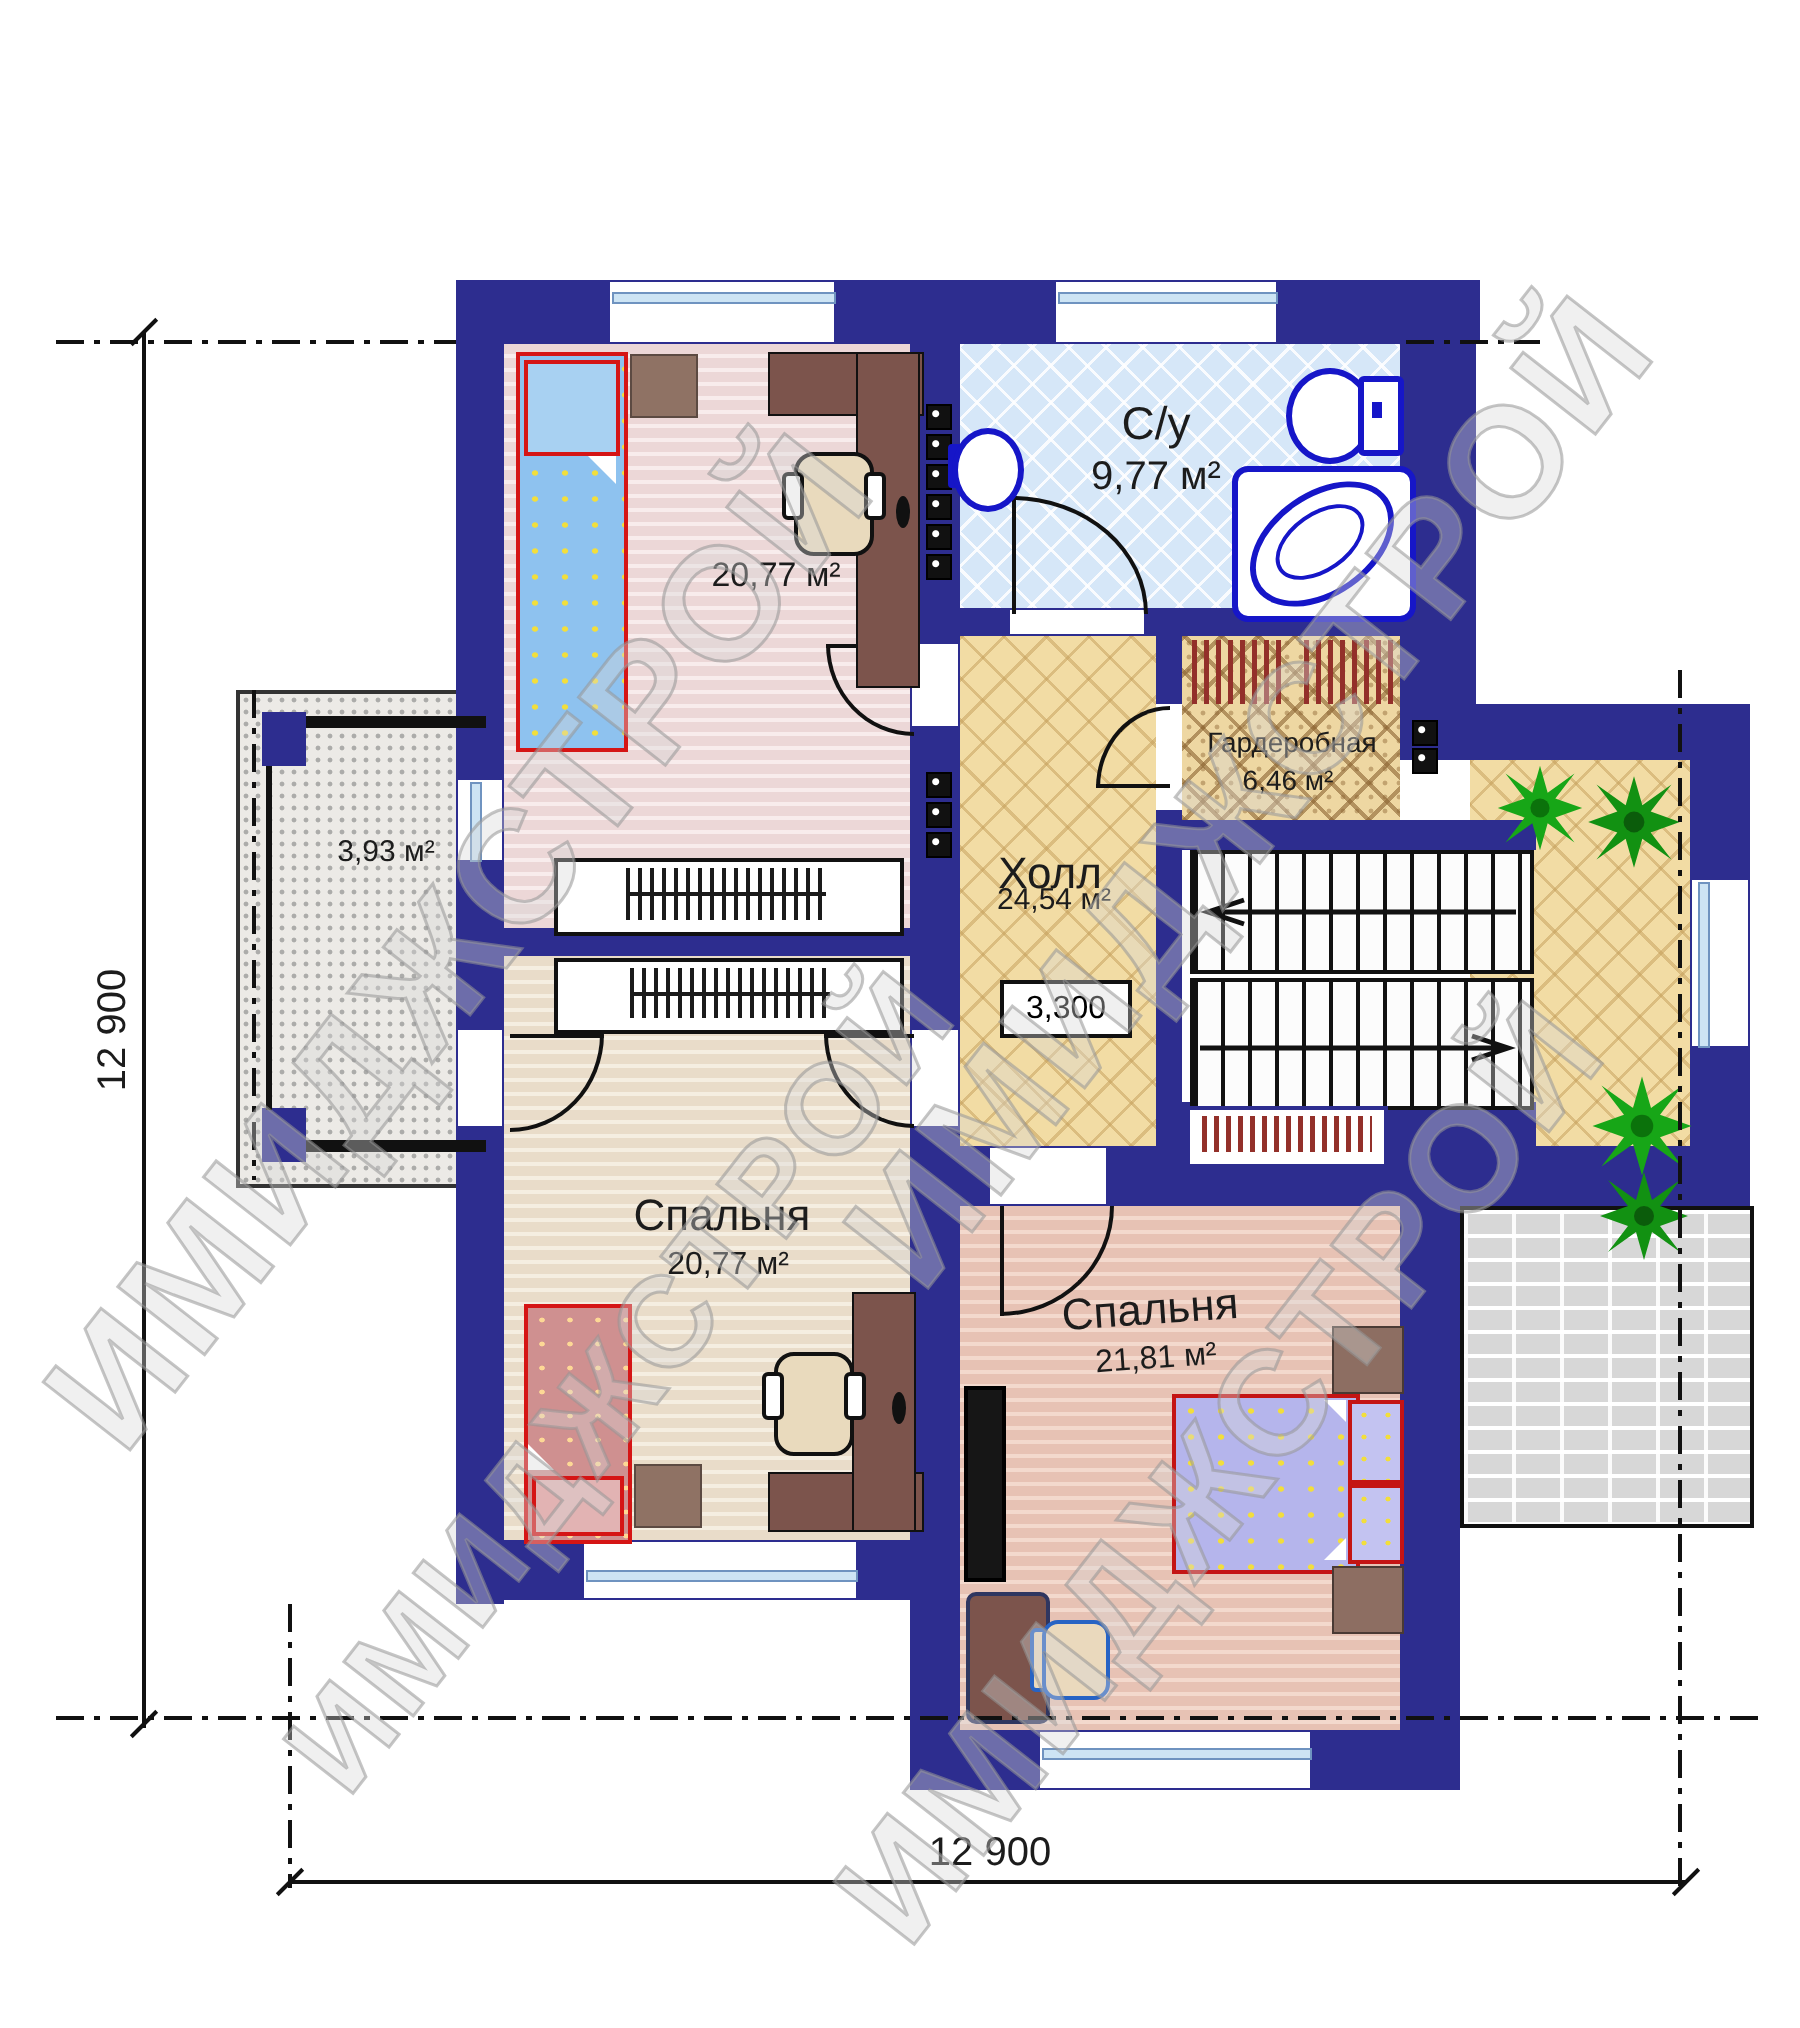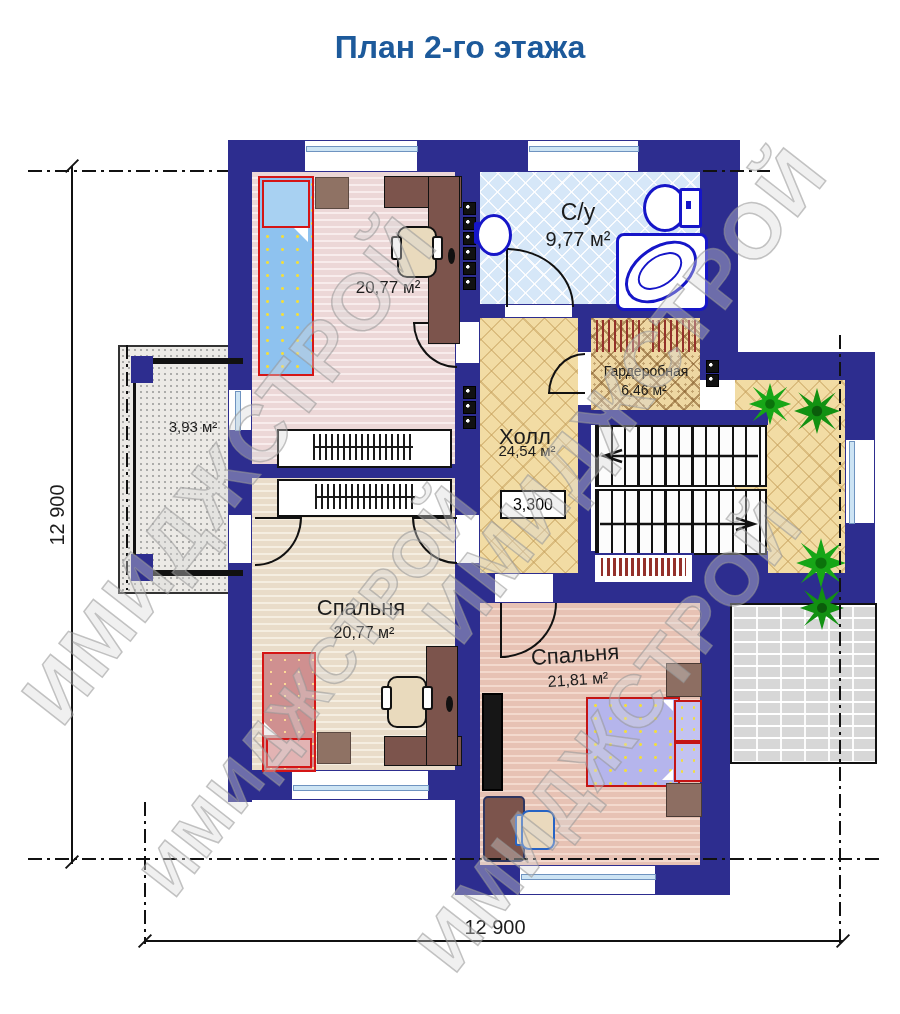--- a/index.html
+++ b/index.html
@@ -61,21 +61,20 @@
       color:rgba(215,215,215,0.38);-webkit-text-stroke:1.5px rgba(150,150,150,.55);
       pointer-events:none;}
   .title{position:absolute;transform:translate(-50%,-50%);white-space:nowrap;z-index:5;
       color:#1d5a9b;font-size:32px;font-weight:600;}
 </style>
 </head>
 <body>
 
 <div id="canvas">
 
-  <div class="title" style="left:460px;top:47px;">План 2-го этажа</div>
 
   <div class="floor stripes-pink" style="left:252px;top:172px;width:203px;height:292px;"></div>
   <div class="floor lat-blue" style="left:480px;top:172px;width:220px;height:132px;"></div>
   <div class="floor lat-ward" style="left:591px;top:318px;width:109px;height:92px;"></div>
   <div class="floor lat-tan" style="left:480px;top:318px;width:111px;height:255px;"></div>
   <div class="floor" style="left:591px;top:425px;width:177px;height:126px;background:#fff;"></div>
   <div class="floor lat-tan" style="left:735px;top:380px;width:110px;height:193px;"></div>
   <div class="floor stripes-beige" style="left:252px;top:478px;width:203px;height:292px;"></div>
   <div class="floor stripes-salmon" style="left:480px;top:603px;width:220px;height:262px;"></div>
   <div class="floor dots-gray" style="left:118px;top:345px;width:112px;height:245px;"></div>

